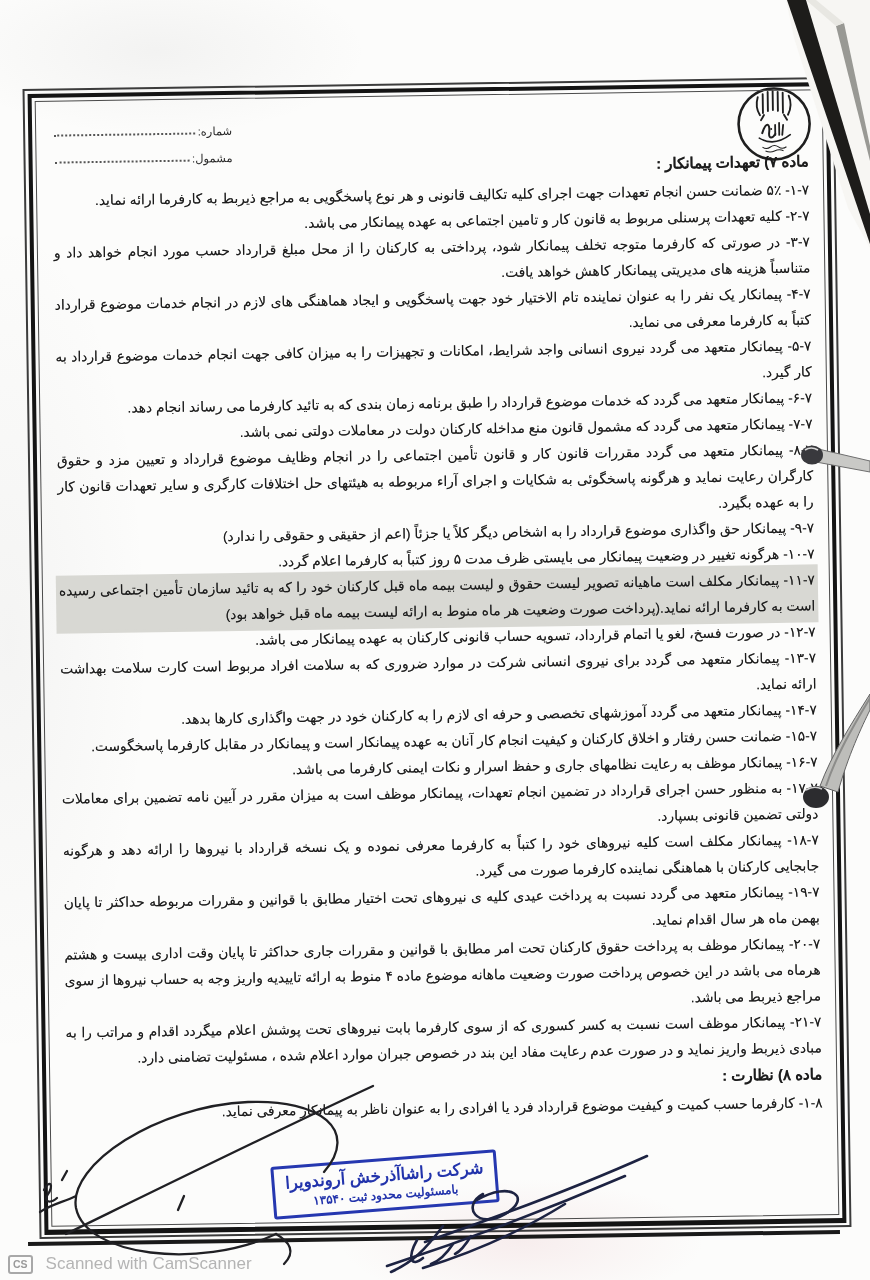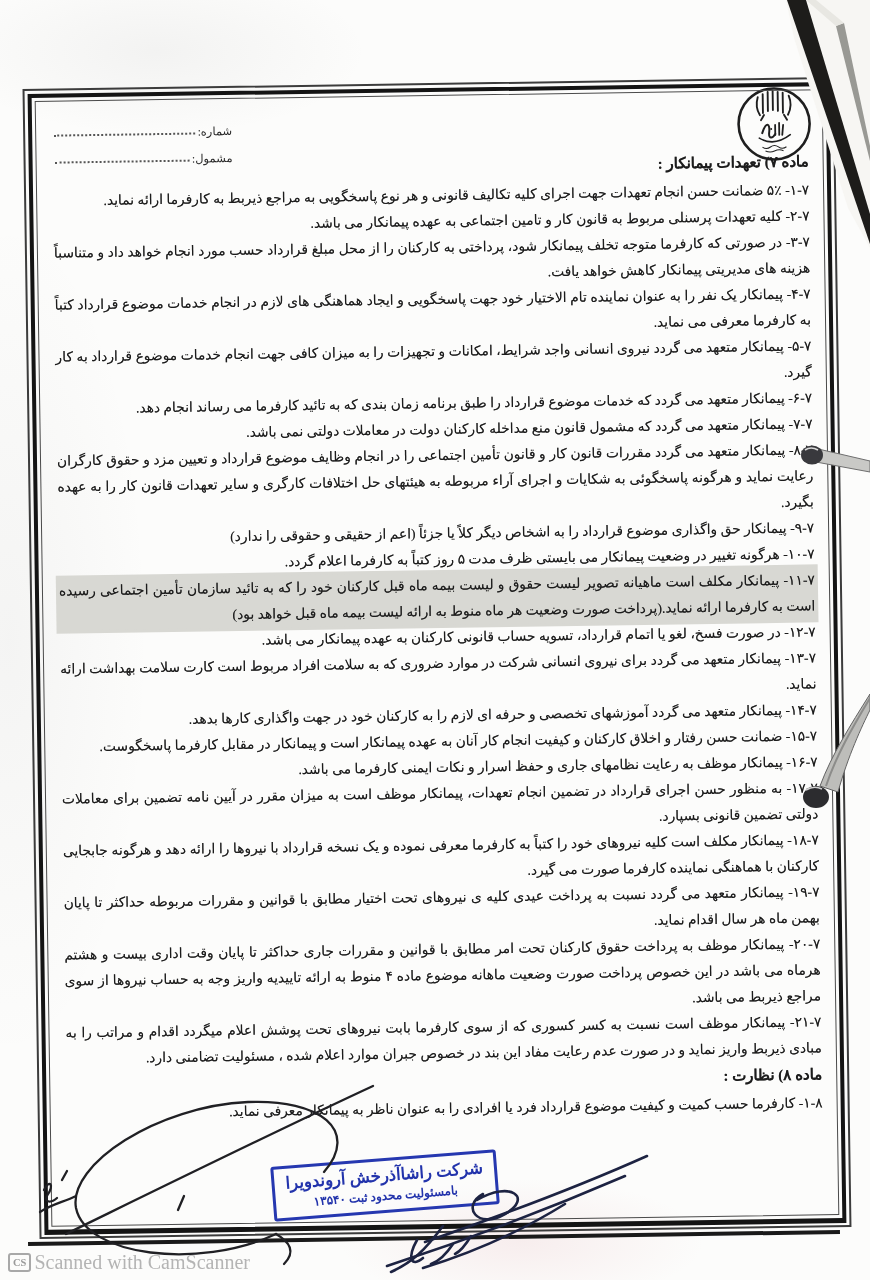--- a/index.html
+++ b/index.html
@@ -1,19 +1,19 @@
 <!DOCTYPE html>
 <html lang="fa"><head>
 <meta charset="utf-8">
 <style>
   html,body{margin:0;padding:0;background:#e8e8e8;}
   .page{
     position:relative;width:870px;height:1280px;margin:0 auto;
     background:#fcfcfb;overflow:hidden;
-    font-family:Liberation Serif, serif;
+    font-family:Liberation Sans, sans-serif;
   }
   .page::before{
     content:'';position:absolute;inset:0;pointer-events:none;z-index:0;
     background:
       radial-gradient(ellipse 300px 120px at 18% 4%, rgba(120,120,120,.07), transparent 70%),
       radial-gradient(ellipse 260px 90px at 60% 97%, rgba(225,170,175,.18), transparent 70%),
       radial-gradient(ellipse 200px 600px at 1% 50%, rgba(100,100,100,.05), transparent 70%);
   }
 
   
@@ -61,26 +61,26 @@
     position:absolute;left:272px;top:1158px;width:204px;z-index:7;
     border:3.5px solid #2638b0;border-radius:3px;
     transform:rotate(-4.5deg);
     padding:5px 8px 6px;text-align:center;direction:rtl;color:#2334ac;
     background:rgba(255,255,255,.2);
   }
   .stamp-l1{font-size:16.5px;font-weight:bold;letter-spacing:.5px;}
   .stamp-l2{font-size:12px;font-weight:bold;margin-top:3px;}
 
   
-  .scanfoot{position:absolute;left:8px;bottom:6px;display:flex;align-items:center;gap:3px;direction:ltr;z-index:9;}
+  .scanfoot{position:absolute;left:8px;bottom:6px;display:flex;align-items:center;gap:13px;direction:ltr;z-index:9;}
   .cs-badge{
     border:2px solid #a8a8a8;color:#9a9a9a;font-weight:bold;font-size:10.5px;
     padding:1px 3px;border-radius:3px;line-height:13px;
   }
-  .scan-text{color:#b4b4b4;font-size:20px;}
+  .scan-text{color:#b4b4b4;font-size:17px;}
 </style>
 </head>
 <body>
 
 <div class="page">
 
   <div class="frame">
 
     <div class="hdr">
       <div class="hdr-row">

